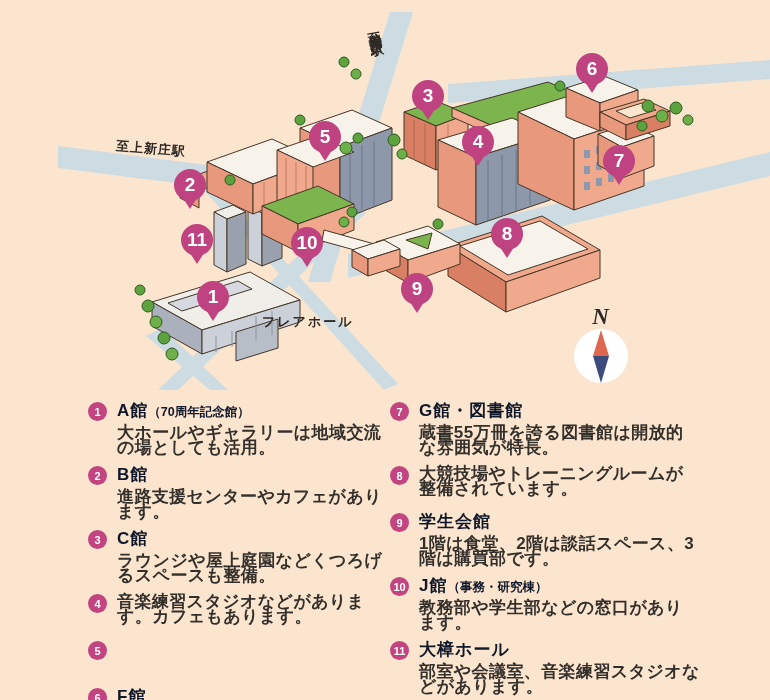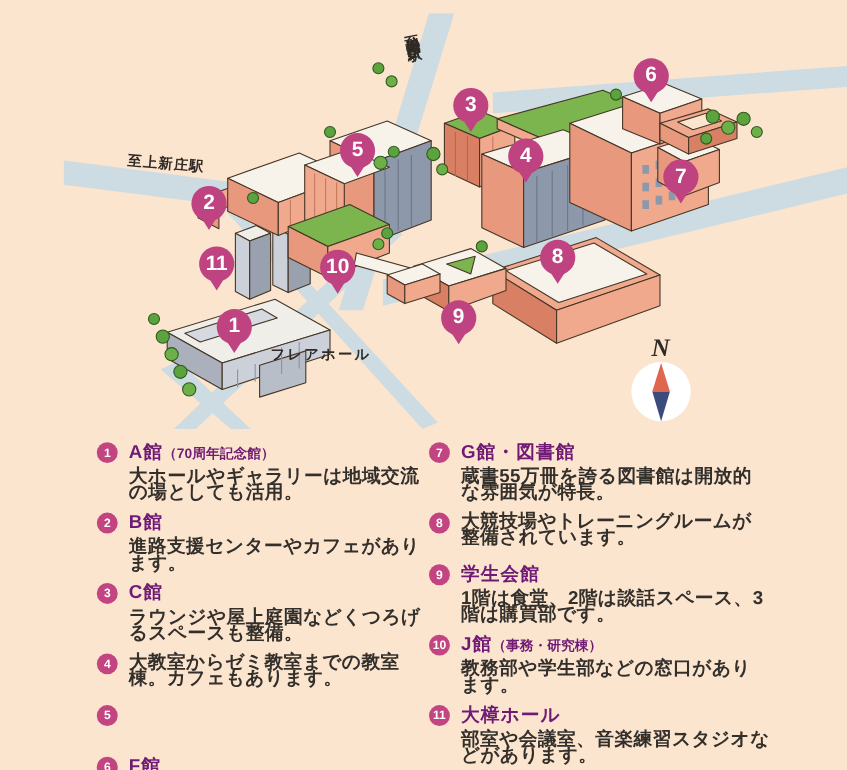--- a/index.html
+++ b/index.html
@@ -9,21 +9,21 @@
 
   
   .map-area{position:absolute;left:0;top:0;width:770px;height:390px;}
   .map-area svg{position:absolute;left:0;top:0;}
 
   .map-label{position:absolute;color:#2f2a26;font-weight:bold;font-size:13px;
              letter-spacing:1px;white-space:nowrap;}
   .label-station-top{left:362px;top:22px;writing-mode:vertical-rl;text-orientation:upright;
              transform:rotate(-11deg);transform-origin:top center;letter-spacing:2px;}
   .label-station-left{left:116px;top:140px;transform:rotate(5deg);}
-  .label-flair{left:246px;top:313px;letter-spacing:2px;}
+  .label-flair{left:262px;top:313px;letter-spacing:2px;}
   .label-compass-n{left:586px;top:304px;width:30px;text-align:center;
              font-family:"Liberation Serif","DejaVu Serif",serif;
              font-style:italic;font-weight:bold;font-size:23px;}
 
   .markers-layer{position:absolute;left:0;top:0;width:770px;height:390px;}
   .map-marker{position:absolute;width:32px;height:32px;border-radius:50%;
               background:#bf4381;color:#fff;display:flex;align-items:center;
               justify-content:center;font-weight:bold;font-size:19px;}
   .map-marker::after{content:"";position:absolute;left:50%;bottom:-8px;
               transform:translateX(-50%);width:0;height:0;
@@ -33,21 +33,21 @@
   
   .legend{position:absolute;left:0;top:392px;width:770px;}
   .legend-col{position:absolute;top:8px;}
   .legend-col.left{left:88px;width:296px;}
   .legend-col.right{left:390px;width:310px;}
   .legend-item{display:flex;align-items:flex-start;margin-bottom:9px;min-height:38px;}
   .lnum{flex:0 0 auto;width:19px;height:19px;border-radius:50%;background:#c24481;
         color:#fff;font-size:11px;font-weight:bold;display:flex;align-items:center;
         justify-content:center;margin-top:2px;}
   .ltext{margin-left:10px;}
-  .ltitle{color:#701a75;font-size:17px;font-weight:bold;line-height:21px;letter-spacing:1px;}
+  .ltitle{color:#0f172a;font-size:17px;font-weight:bold;line-height:21px;letter-spacing:1px;}
   .ltitle .paren{font-size:12.5px;letter-spacing:0;}
   .ldesc{color:#332f2b;font-size:17px;font-weight:bold;line-height:15px;
          margin-top:2px;letter-spacing:0.4px;}
 </style>
 </head>
 <body>
 
 <div class="page">
 
   <div class="map-area">
@@ -290,21 +290,21 @@
           <div class="ltext">
             <div class="ltitle"><span>C館</span><span class="paren"></span></div>
             <div class="ldesc">ラウンジや屋上庭園などくつろげるスペースも整備。</div>
           </div>
         </div>
         <div class="legend-item">
           <span class="lnum">
             <i style="font-style:normal">4</i>
           </span>
           <div class="ltext">
-            <div class="ldesc">大教室からゼミ教室までの教室棟。カフェもあります。</div>
+            <div class="ldesc">音楽練習スタジオなどがあります。カフェもあります。</div>
           </div>
         </div>
         <div class="legend-item">
           <span class="lnum">
             <i style="font-style:normal">5</i>
           </span>
         </div>
         <div class="legend-item">
           <span class="lnum">
             <i style="font-style:normal">6</i>

